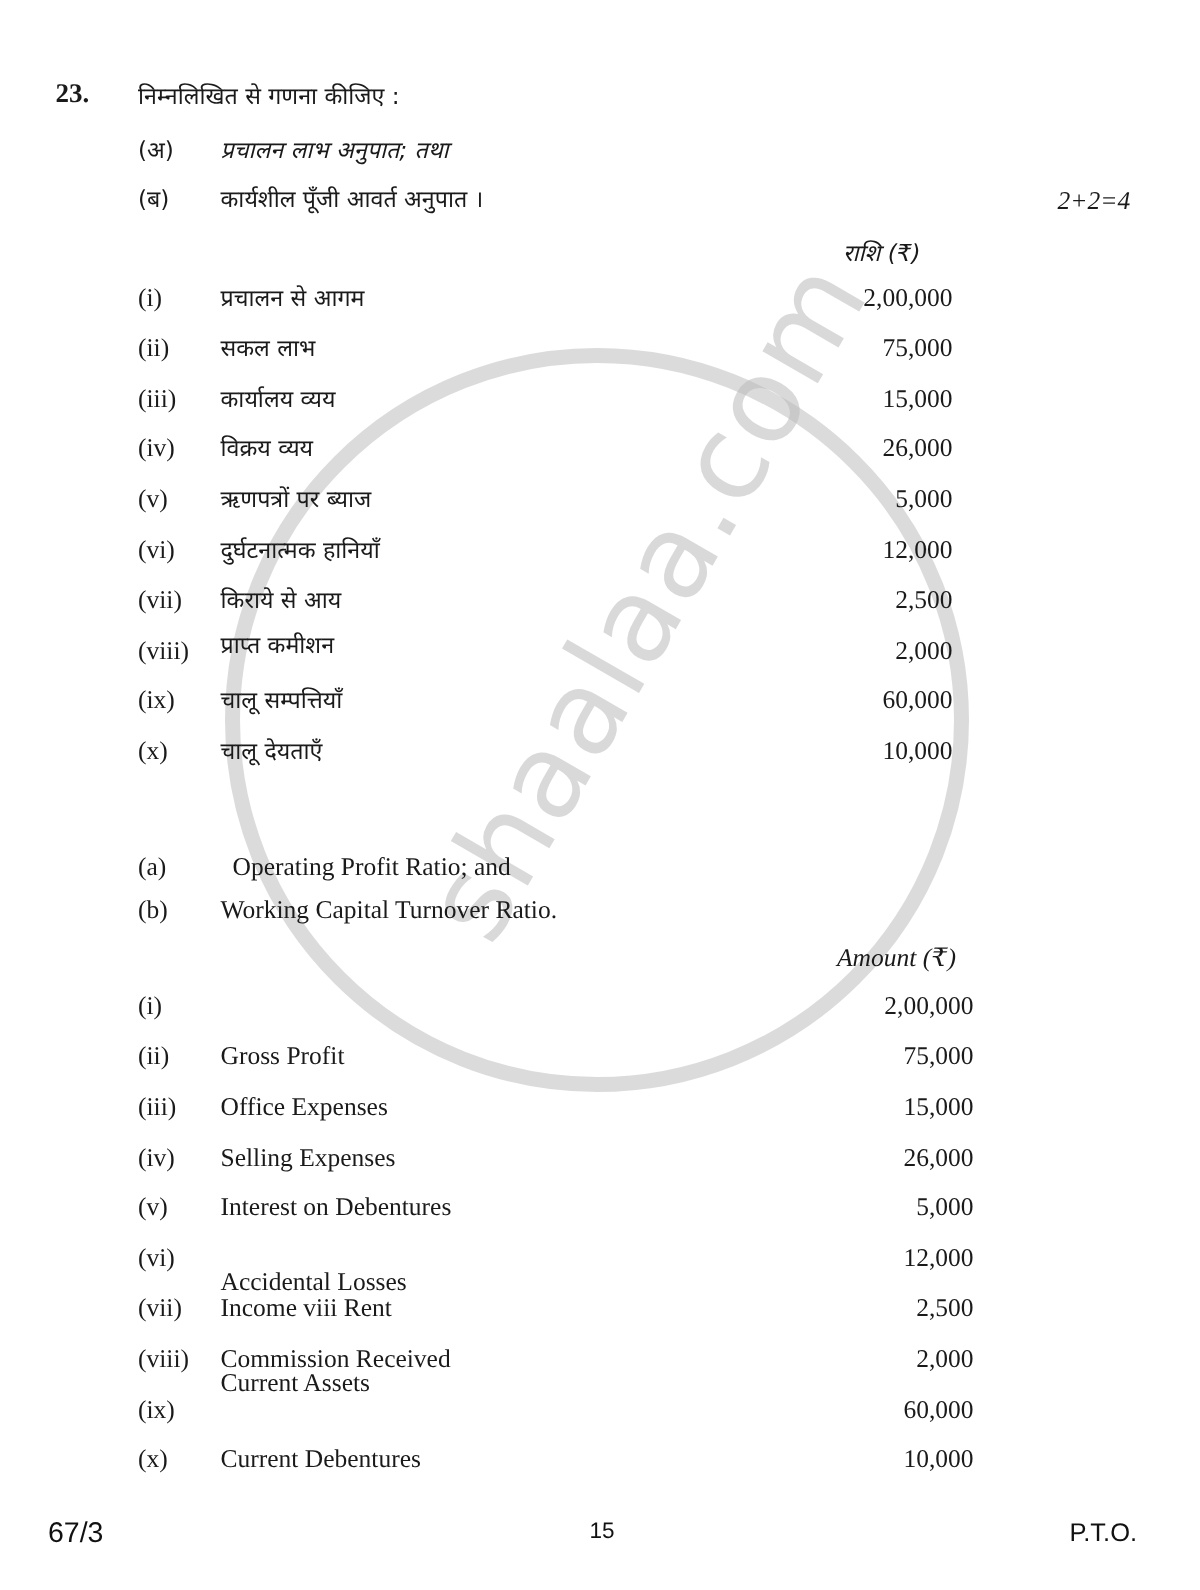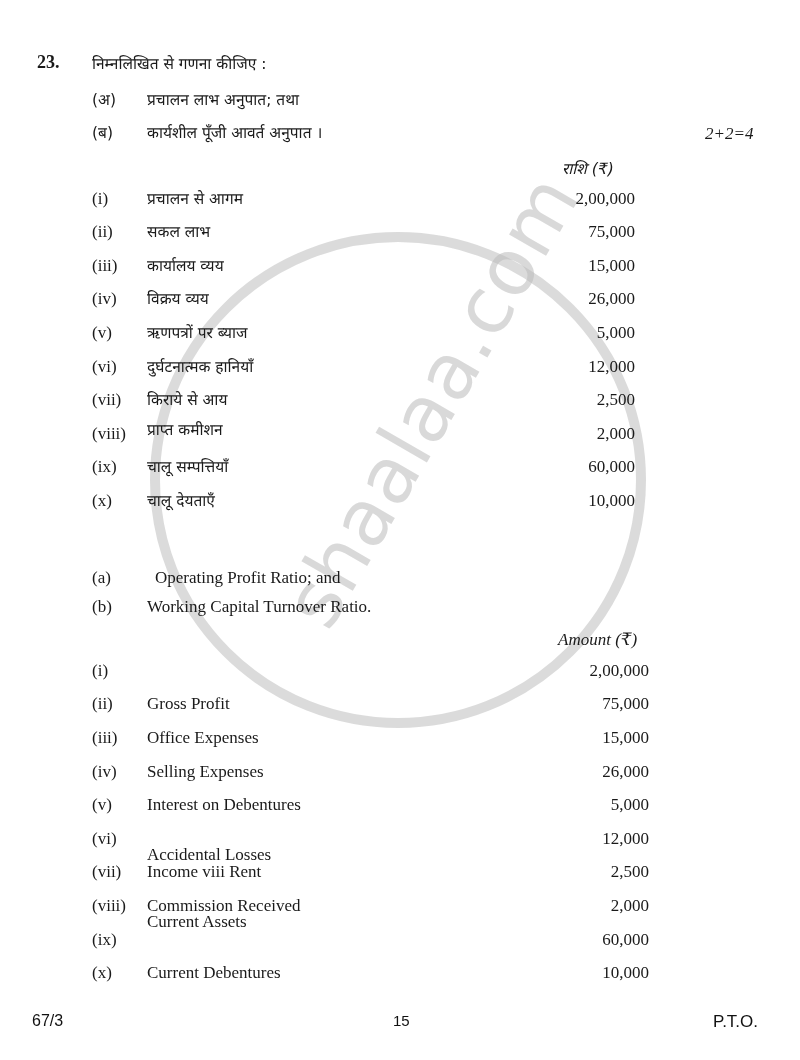--- a/index.html
+++ b/index.html
@@ -34,21 +34,21 @@
 
 <div class="page">
 
   <div class="wm-circle"></div>
   <div class="wm-text">shaalaa.com</div>
 
   <div class="abs qnum" style="left:37px; top:52px;">23.</div>
   <div class="abs hindi" style="left:92px; top:52px;">निम्नलिखित से गणना कीजिए :</div>
 
   <div class="abs hindi" style="left:92px; top:88px;">(अ)</div>
-  <div class="abs hindi" style="left:147px; top:88px;">प्रचालन लाभ अनुपात; तथा</div>
+  <div class="abs hindi" style="left:147px; top:88px;font-style:italic;">प्रचालन लाभ अनुपात; तथा</div>
   <div class="abs hindi" style="left:92px; top:121px;">(ब)</div>
   <div class="abs hindi" style="left:147px; top:121px;">कार्यशील पूँजी आवर्त अनुपात ।</div>
 
   <div class="abs serif italic" style="left:705px; top:124px;">2+2=4</div>
   <div class="abs hindi italic" style="left:562px; top:157px;">राशि (₹)</div>
 
   <div class="abs serif" style="left:92px; top:189px;">(i)</div>
   <div class="abs hindi" style="left:147px; top:187px;">प्रचालन से आगम</div>
   <div class="abs num" style="left:515px; top:189px;">2,00,000</div>
 
@@ -127,16 +127,16 @@
   <div class="abs num" style="left:529px; top:896px;">2,000</div>
 
   <div class="abs serif" style="left:92px; top:930px;">(ix)</div>
   <div class="abs serif" style="left:147px; top:912px;">Current Assets</div>
   <div class="abs num" style="left:529px; top:930px;">60,000</div>
 
   <div class="abs serif" style="left:92px; top:963px;">(x)</div>
   <div class="abs serif" style="left:147px; top:963px;">Current Debentures</div>
   <div class="abs num" style="left:529px; top:963px;">10,000</div>
 
-  <div class="abs footer" style="left:32px; top:1012px; font-size:16px;">67/3</div>
+  <div class="abs footer" style="left:32px; top:1012px; font-size:19px;">67/3</div>
   <div class="abs footer" style="left:393px; top:1012px; font-size:15px;">15</div>
   <div class="abs footer" style="left:713px; top:1012px;">P.T.O.</div>
 </div>
 
 </body></html>

